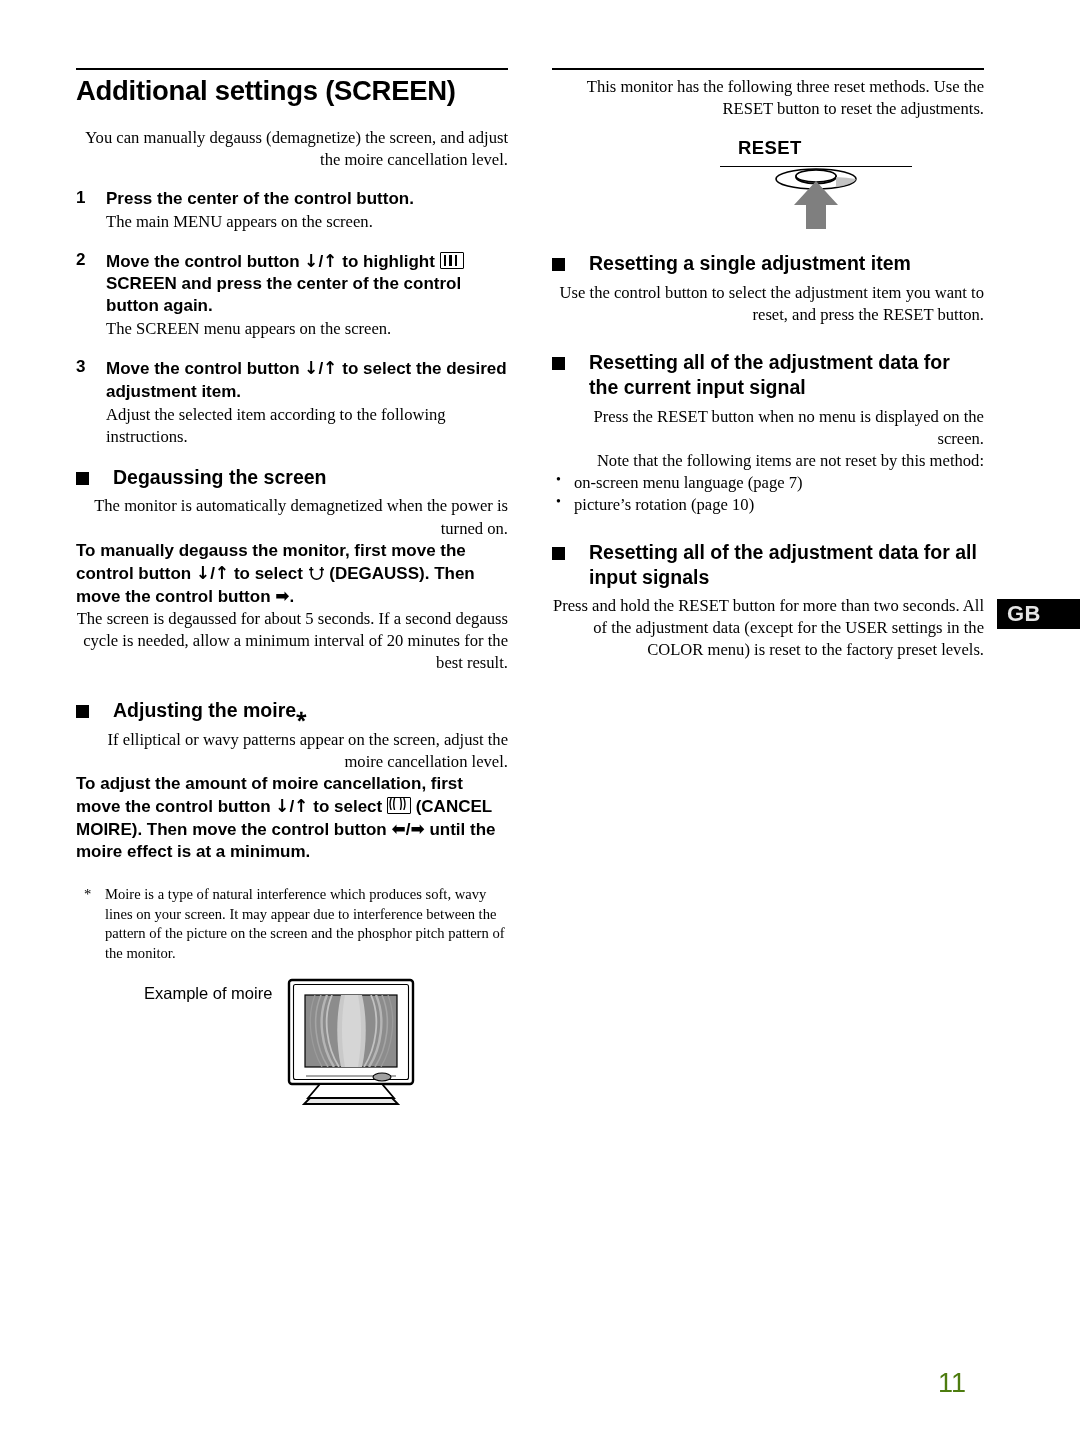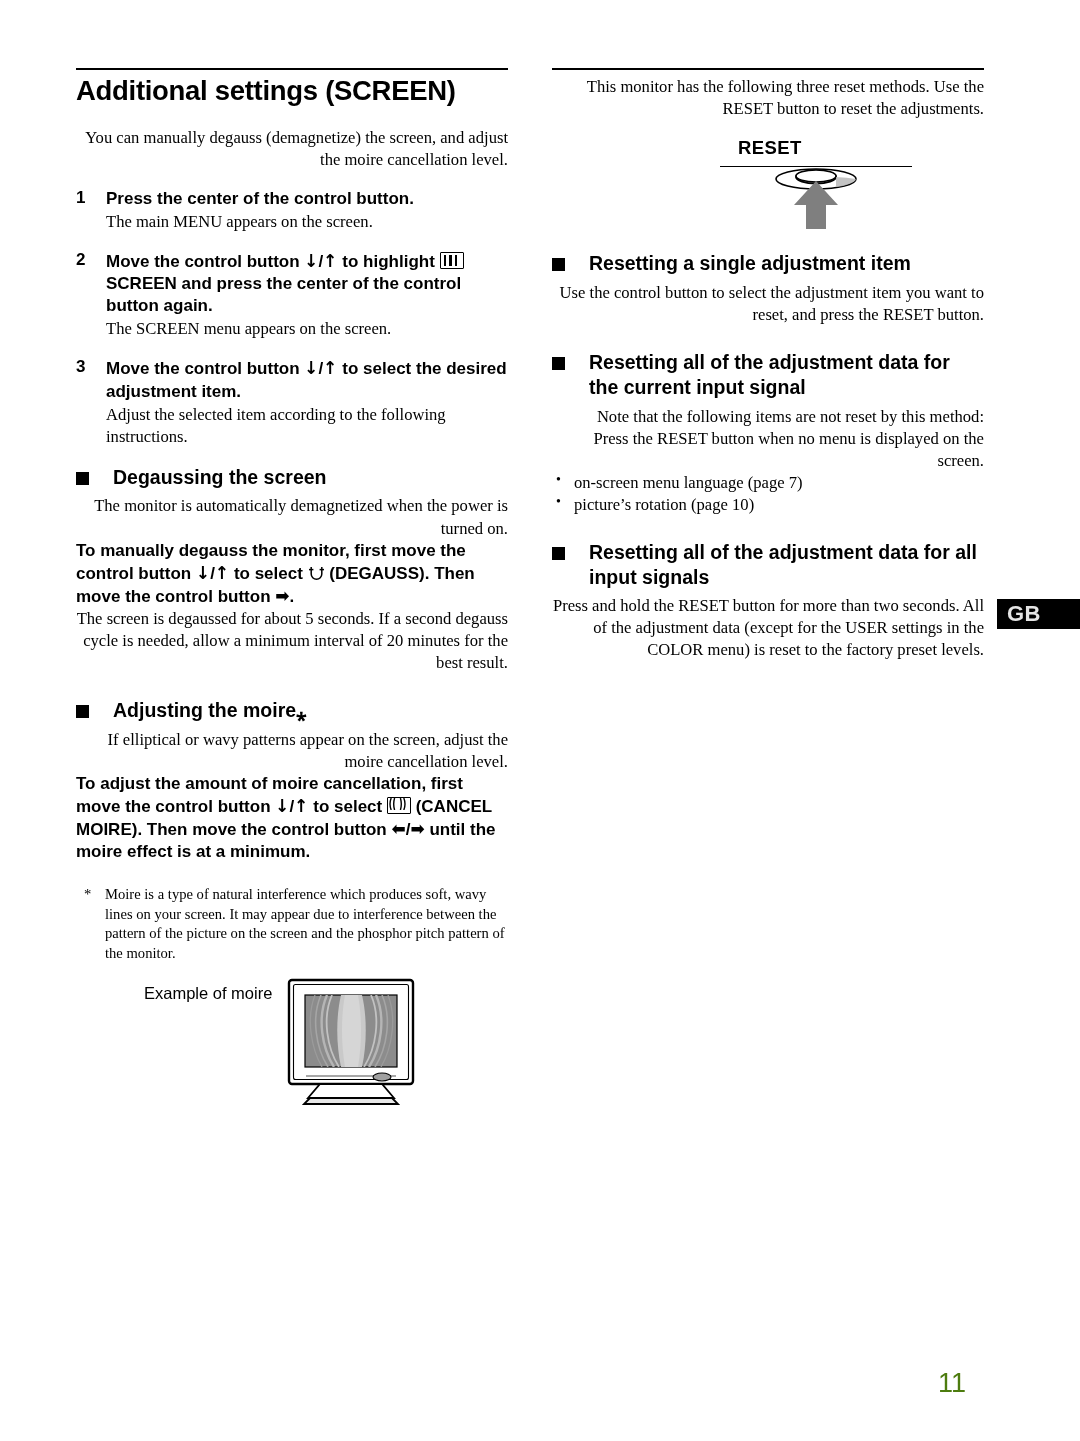--- a/index.html
+++ b/index.html
@@ -376,22 +376,22 @@
 
           <path d="M96 14 L74 38 L86 38 L86 62 L106 62 L106 38 L118 38 Z" fill="#7f7f7f"></path>
         </svg>
       </div>
     </div>
 
     <h2 class="subhead">Resetting a single adjustment item</h2>
     <p class="body">Use the control button to select the adjustment item you want to reset, and press the RESET button.</p>
 
     <h2 class="subhead pre-gap">Resetting all of the adjustment data for the current input signal</h2>
+    <p class="body tight">Press the RESET button when no menu is displayed on the screen.</p>
     <p class="body tight">Note that the following items are not reset by this method:</p>
-    <p class="body tight">Press the RESET button when no menu is displayed on the screen.</p>
     <ul class="dots">
       <li>on-screen menu language (page 7)</li>
       <li>picture’s rotation (page 10)</li>
     </ul>
 
     <h2 class="subhead pre-gap">Resetting all of the adjustment data for all input signals</h2>
     <p class="body">Press and hold the RESET button for more than two seconds. All of the adjustment data (except for the USER settings in the COLOR menu) is reset to the factory preset levels.</p>
 
   </div>
 

